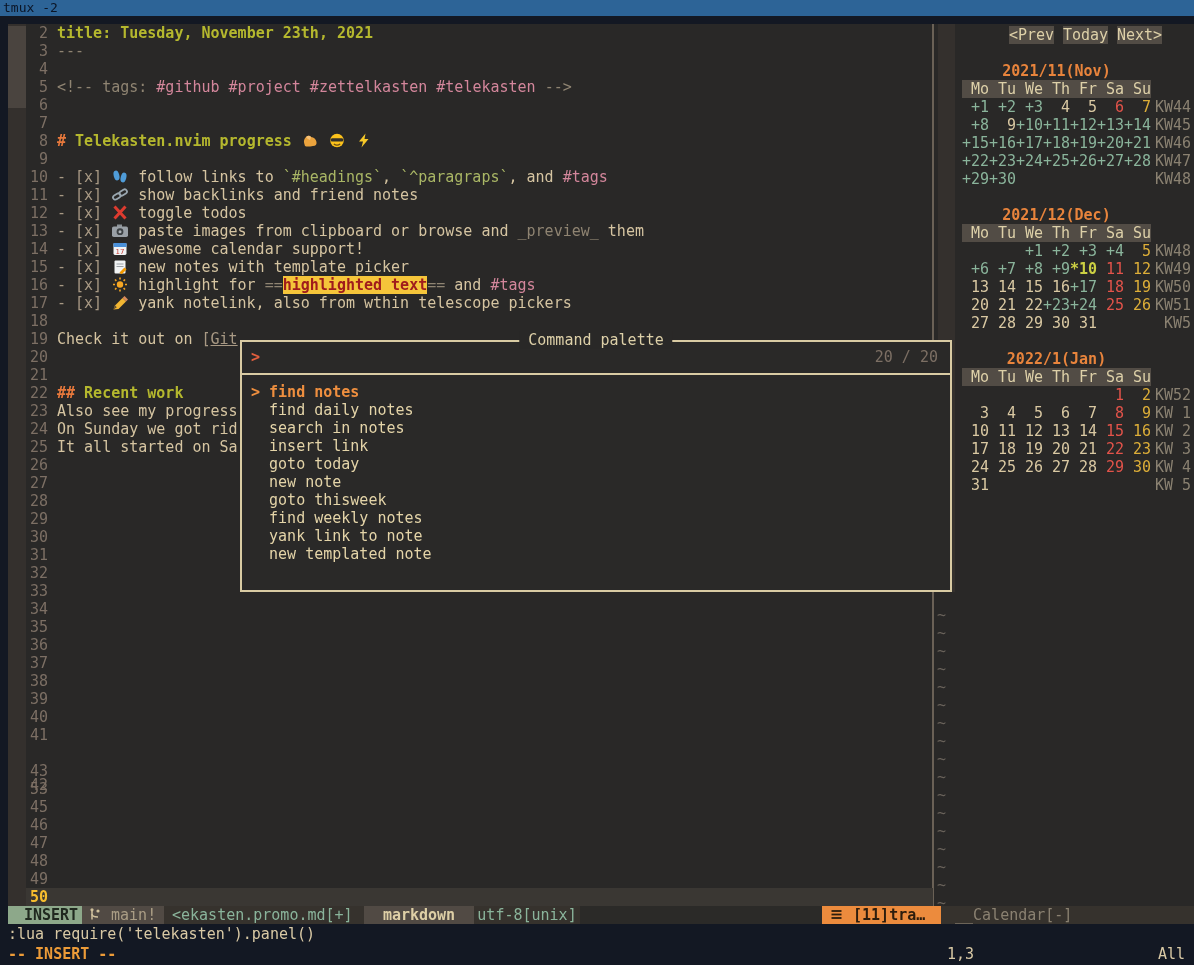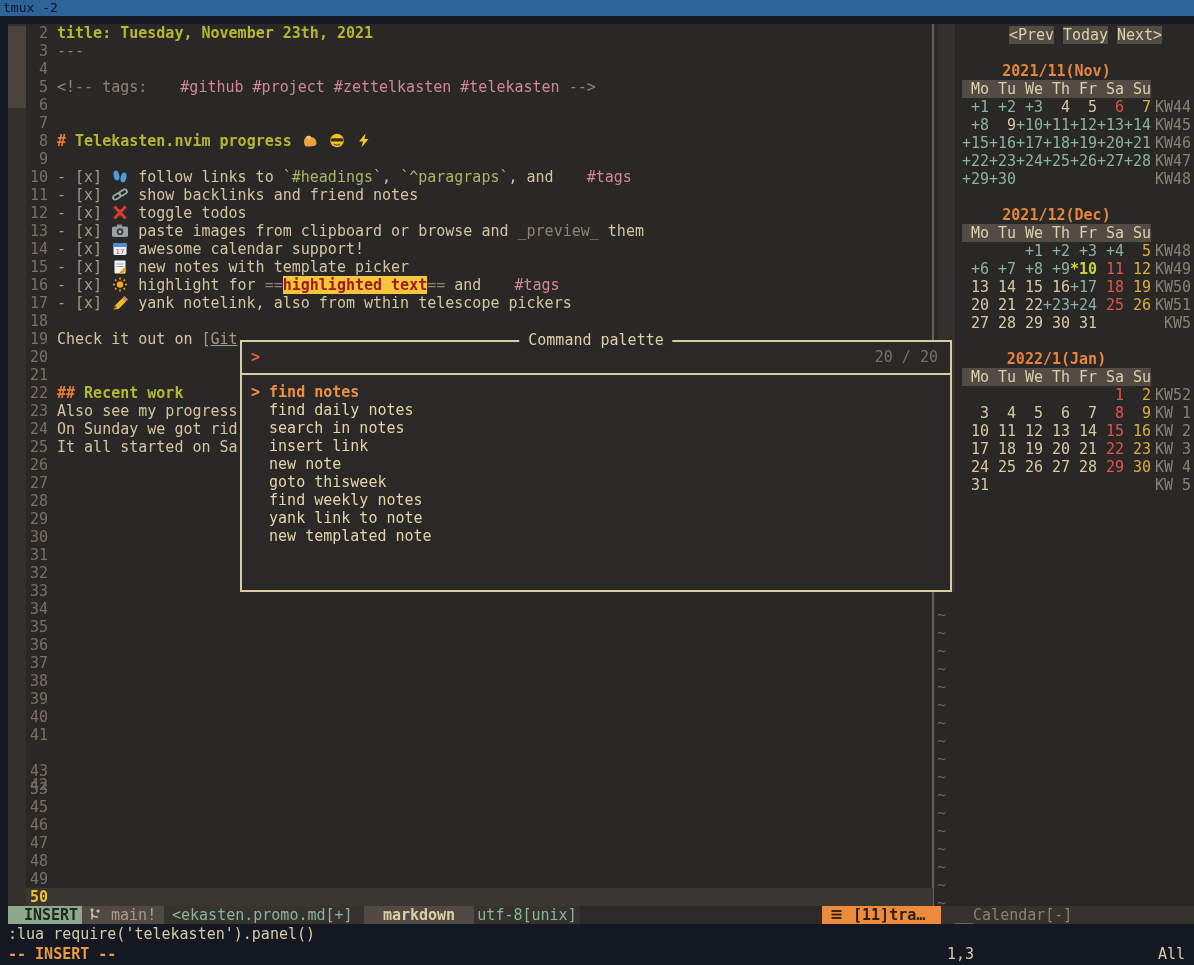--- a/index.html
+++ b/index.html
@@ -17,21 +17,21 @@
   .eline{position:absolute;left:26px;height:18px;white-space:pre;z-index:2;}
   .lnum{display:inline-block;width:22px;text-align:right;color:#7c6f64;margin-right:9px;white-space:pre;}
   .lnum.cur{color:#f7bd2e;font-weight:bold;}
   #cursorline-bg{left:26px;width:907px;height:18px;background:#3a3733;z-index:1;}
   .s-txt{color:#d5c4a1;}
   .s-dim{color:#a89984;}
   .s-gray{color:#8f8472;}
   .s-title{color:#b5b82e;font-weight:bold;}
   .s-h{color:#b5b82e;font-weight:bold;}
   .s-hash{color:#e8793c;font-weight:bold;}
-  .s-tag{color:#d3869b;margin-left:24px;}
+  .s-tag{color:#d3869b;}
   .s-code{color:#a9b665;}
   .s-link{color:#a89984;text-decoration:underline;}
   .s-hl{background:#f5c53a;color:#a01c1c;font-weight:bold;}
   .icon{display:inline-block;width:18px;height:15px;vertical-align:-2px;}
   .icon svg{display:block;}
   
   #palette{left:240px;top:340px;width:712px;height:252px;background:#2a2928;border:2px solid #d9cba3;box-sizing:border-box;z-index:5;}
   #palette-title{position:absolute;top:-11px;left:50%;transform:translateX(-50%);background:#292827;padding:0 9px;color:#ddd0a8;white-space:pre;}
   #palette-prompt-row{position:relative;height:31px;line-height:31px;border-bottom:2px solid #d9cba3;}
   #palette-prompt{position:absolute;left:9px;color:#e25f3e;font-weight:bold;}
@@ -188,20 +188,21 @@
   <div id="palette-title">Command palette</div>
   <div id="palette-prompt-row">
     <span id="palette-prompt">&gt;</span>
     <span id="palette-counter">20 / 20</span>
   </div>
   <div id="palette-list">
       <div class="pal-item sel">&gt; find notes</div>
       <div class="pal-item">  find daily notes</div>
       <div class="pal-item">  search in notes</div>
       <div class="pal-item">  insert link</div>
+      <div class="pal-item">  goto today</div>
       <div class="pal-item">  new note</div>
       <div class="pal-item">  goto thisweek</div>
       <div class="pal-item">  find weekly notes</div>
       <div class="pal-item">  yank link to note</div>
       <div class="pal-item">  new templated note</div>
     </div>
 </div>
 
 <div id="cal-nav" class="abs"><span class="cal-btn">&lt;Prev</span><span class="cal-btn">Today</span><span class="cal-btn">Next&gt;</span></div>
 <div id="calendar">

